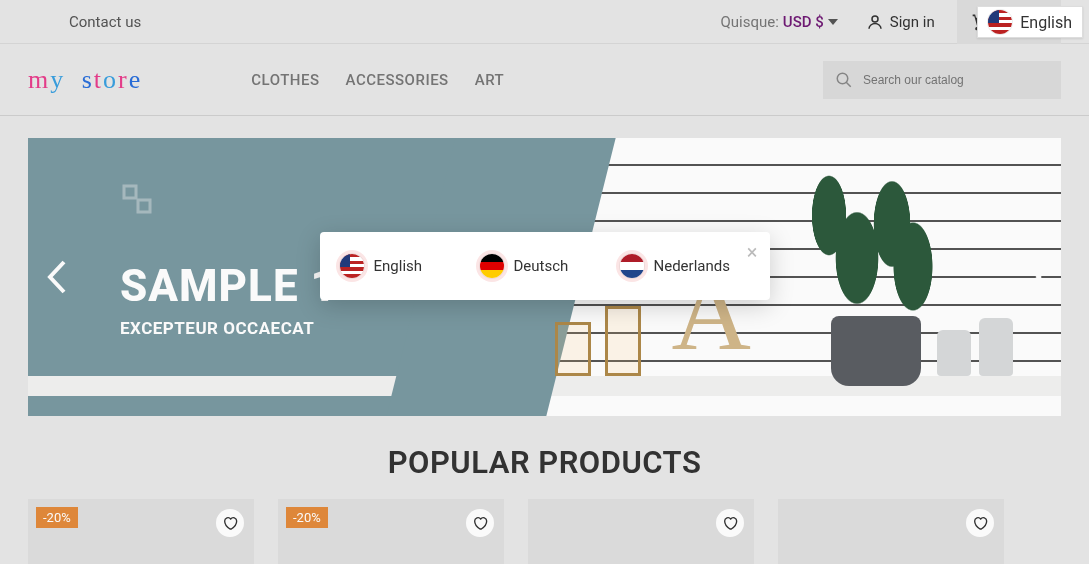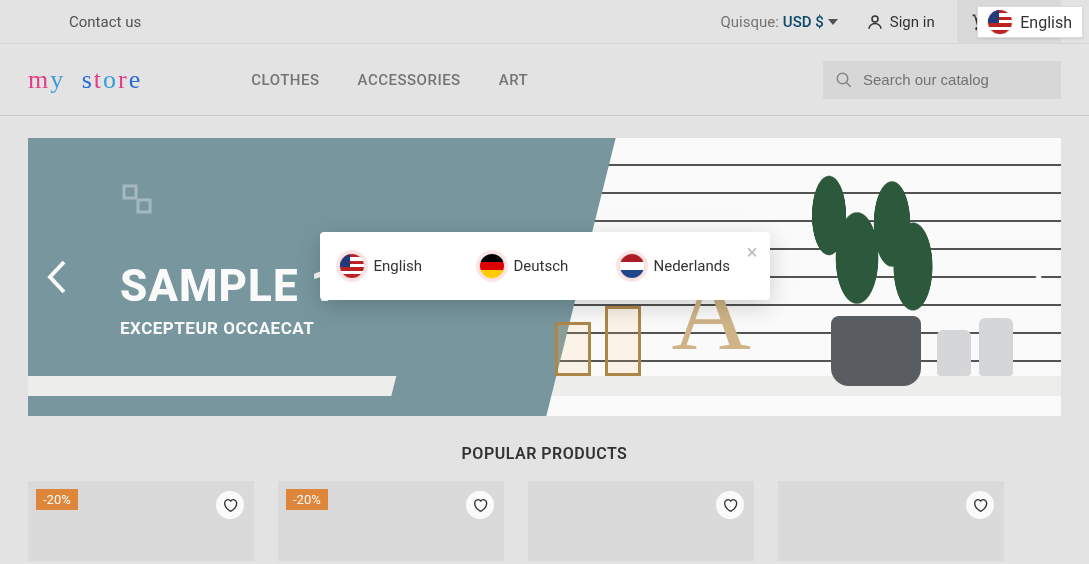--- a/index.html
+++ b/index.html
@@ -18,21 +18,21 @@
     align-items: center;
     height: 44px;
     padding: 0 28px;
     border-bottom: 1px solid #d9d9d9;
     font-size: 15px;
     color: #555;
   }
   .topbar .left { flex: 0 0 auto; margin-left: 41px; }
   .topbar .spacer { flex: 1; }
   .topbar .currency { color: #777; margin-right: 28px; display:flex; align-items:center; gap:4px;}
-  .topbar .currency .val { color:#0c4a6e; font-weight:500;}
+  .topbar .currency .val { color:#701a75; font-weight:500;}
   .topbar .signin,
   .topbar .cart {
     display: flex; align-items: center; gap: 6px;
     color: #333; margin-right: 22px; cursor:pointer;
   }
   .cart-wrap { background:#dedede; height:44px; display:flex; align-items:center; padding:0 14px; margin-right:0;}
   .icon { display:inline-flex; }
   .lang-selector {
     position:absolute; right:6px; top:6px;
     background:#fff; border:1px solid #ddd;
@@ -50,30 +50,30 @@
   }
   .logo { font-family: "Comic Sans MS", cursive; font-size:26px; letter-spacing:1px; display:flex; gap:1px;}
   .logo span:nth-child(1){color:#e83e8c;}
   .logo span:nth-child(2){color:#3aa0e0;}
   .logo span:nth-child(3){color:#3aa0e0; margin-right:8px;}
   .logo span:nth-child(4){color:#2a6fdb;}
   .logo span:nth-child(5){color:#e83e8c;}
   .logo span:nth-child(6){color:#3aa0e0;}
   .logo span:nth-child(7){color:#e83e8c;}
   .logo span:nth-child(8){color:#2a6fdb;}
-  .nav { display:flex; gap:38px; margin-left:110px;text-align:right; }
+  .nav { display:flex; gap:26px; margin-left:110px;text-align:right; }
   .nav a { color:#777; font-weight:500; font-size:15px; letter-spacing:.5px; text-decoration:none; cursor:pointer;}
   .search {
     margin-left:auto; width:238px; height:38px;
     background:#dcdcdc; display:flex; align-items:center;
     padding:0 12px; gap:10px; color:#888;
   }
   .search input {
     border:none; background:transparent; outline:none;
-    font-size:15px; color:#555; width:100%;
+    font-size:12px; color:#555; width:100%;
   }
   
   .hero {
     margin:22px 28px 0 28px;
     height:278px;
     position:relative;
     overflow:hidden;
     background:#7a9aa2;
   }
   .hero-right {
@@ -113,21 +113,21 @@
     font-size:110px; font-weight:300; color:#d3b88a; font-family:serif; z-index:1;
   }
   .candle { position:absolute; bottom:40px; width:34px; height:46px; background:#d9dbdc; border-radius:6px 6px 4px 4px; z-index:1;}
   .candle.c1 { right:90px; }
   .candle.c2 { right:48px; height:58px; bottom:40px;}
   .lantern { position:absolute; bottom:40px; width:36px; height:70px; border:3px solid #b08a4a; background:rgba(255,200,120,.15); z-index:1;}
   .lantern.l1 { right:420px; }
   .lantern.l2 { right:470px; height:54px;}
   .shelf { position:absolute; left:0; right:0; bottom:20px; height:20px; background:#f2f2f1; z-index:0;}
   
-  .section-title { text-align:center; font-size:16px; font-weight:600; letter-spacing:.5px; color:#333; margin:28px 2px 18px;}
+  .section-title { text-align:center; font-size:31px; font-weight:600; letter-spacing:.5px; color:#333; margin:28px 2px 18px;}
   .products { display:flex; gap:24px; padding:0 28px;}
   .product {
     width:226px; height:80px; background:#dfdfdf; position:relative; overflow:hidden;
   }
   .badge {
     position:absolute; left:8px; top:8px; background:#e38a3c; color:#fff;
     font-size:13px; padding:3px 7px;
   }
   .wish { position:absolute; right:10px; top:10px; width:28px; height:28px; border-radius:50%; background:#fff; display:flex; align-items:center; justify-content:center; cursor:pointer;}
   

